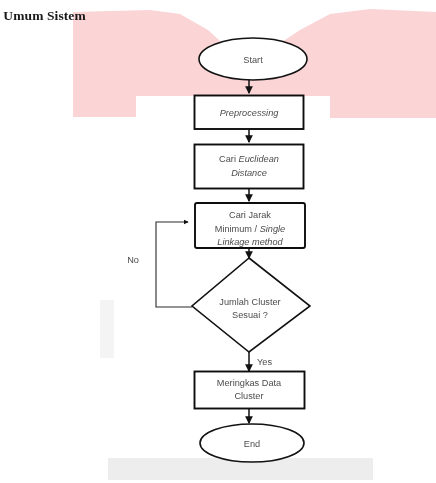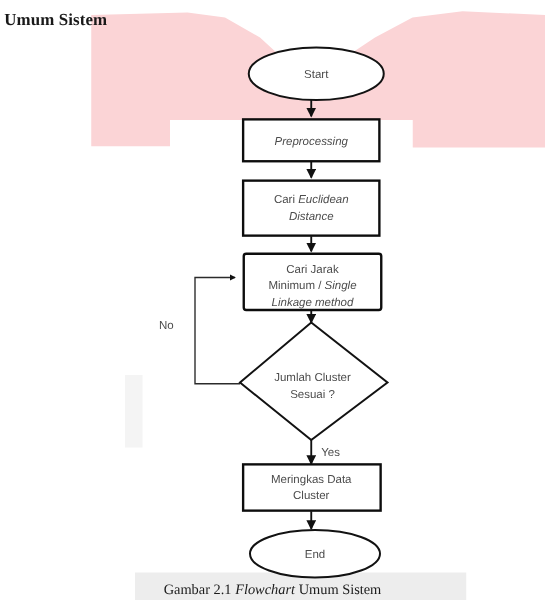--- a/index.html
+++ b/index.html
@@ -175,15 +175,14 @@
       <text class="nodeText" x="249" y="399" text-anchor="middle">Cluster</text>
     </g>
 
     <g>
       <ellipse class="shape" cx="252" cy="443" rx="52" ry="19"></ellipse>
       <text class="nodeText" x="252" y="446.5" text-anchor="middle">End</text>
     </g>
 
   </svg>
 
-  <div class="caption"><span>Gambar 2.1 </span><span class="ital">Flowchart</span><span> Umum Sistem</span></div>
 
 </div>
 
 </body></html>

